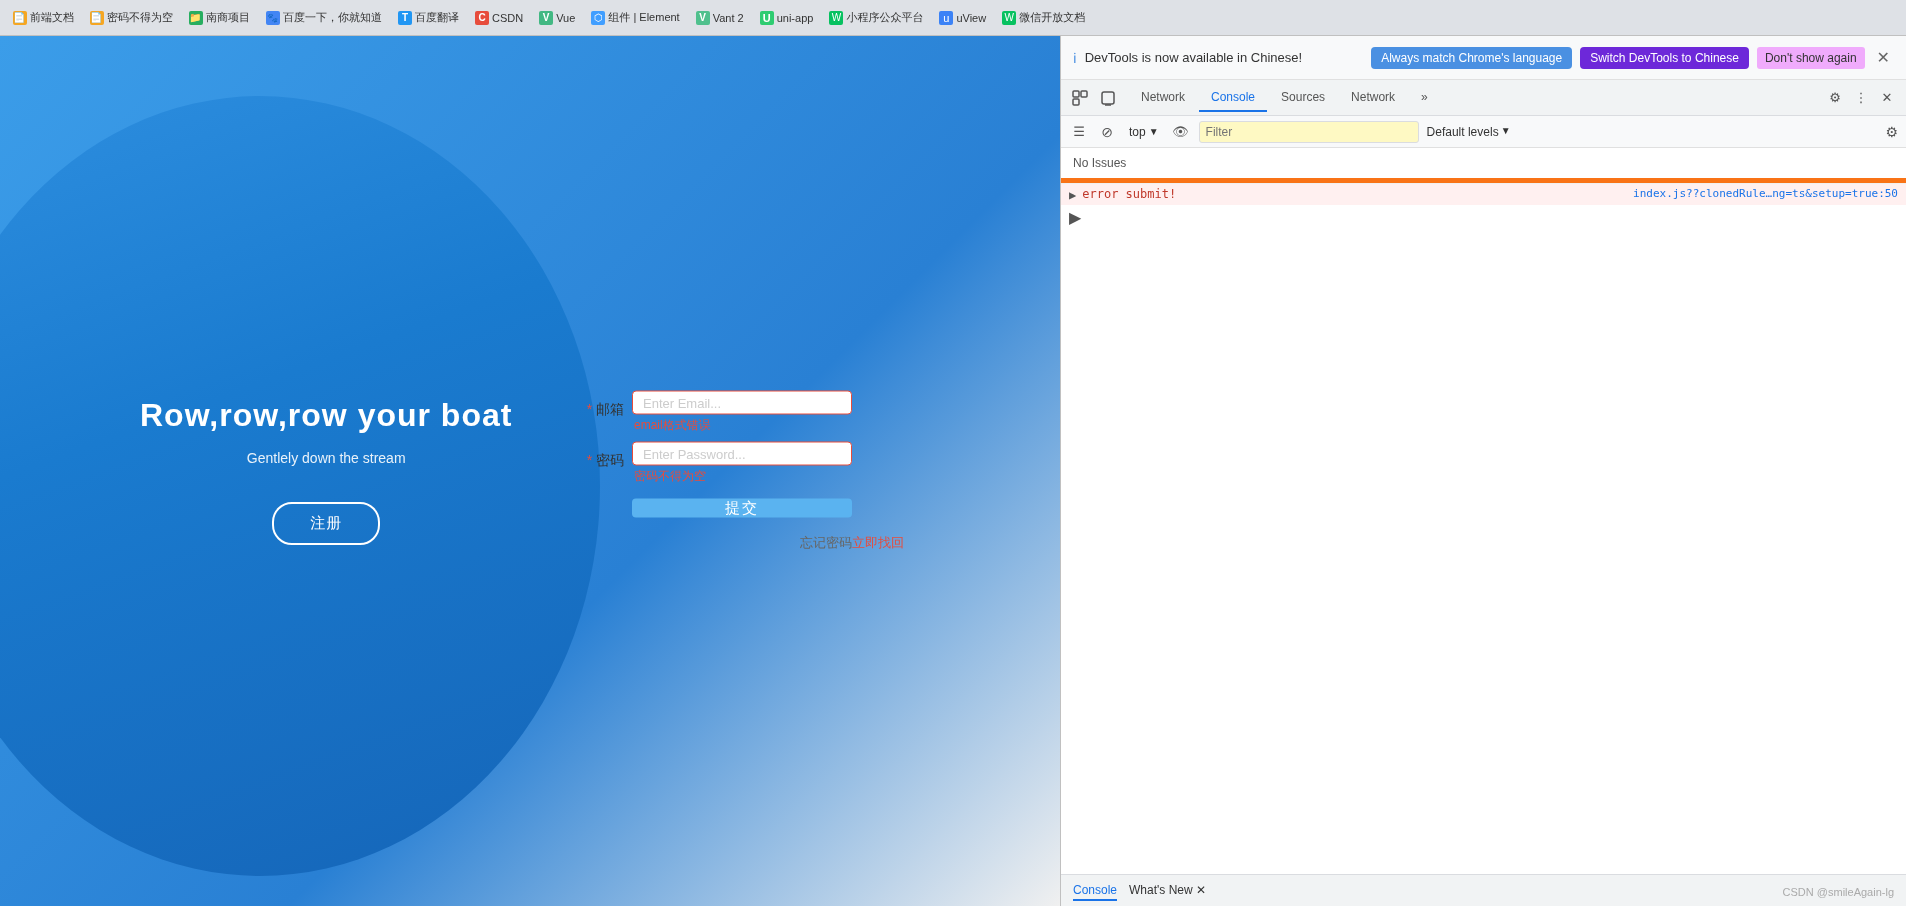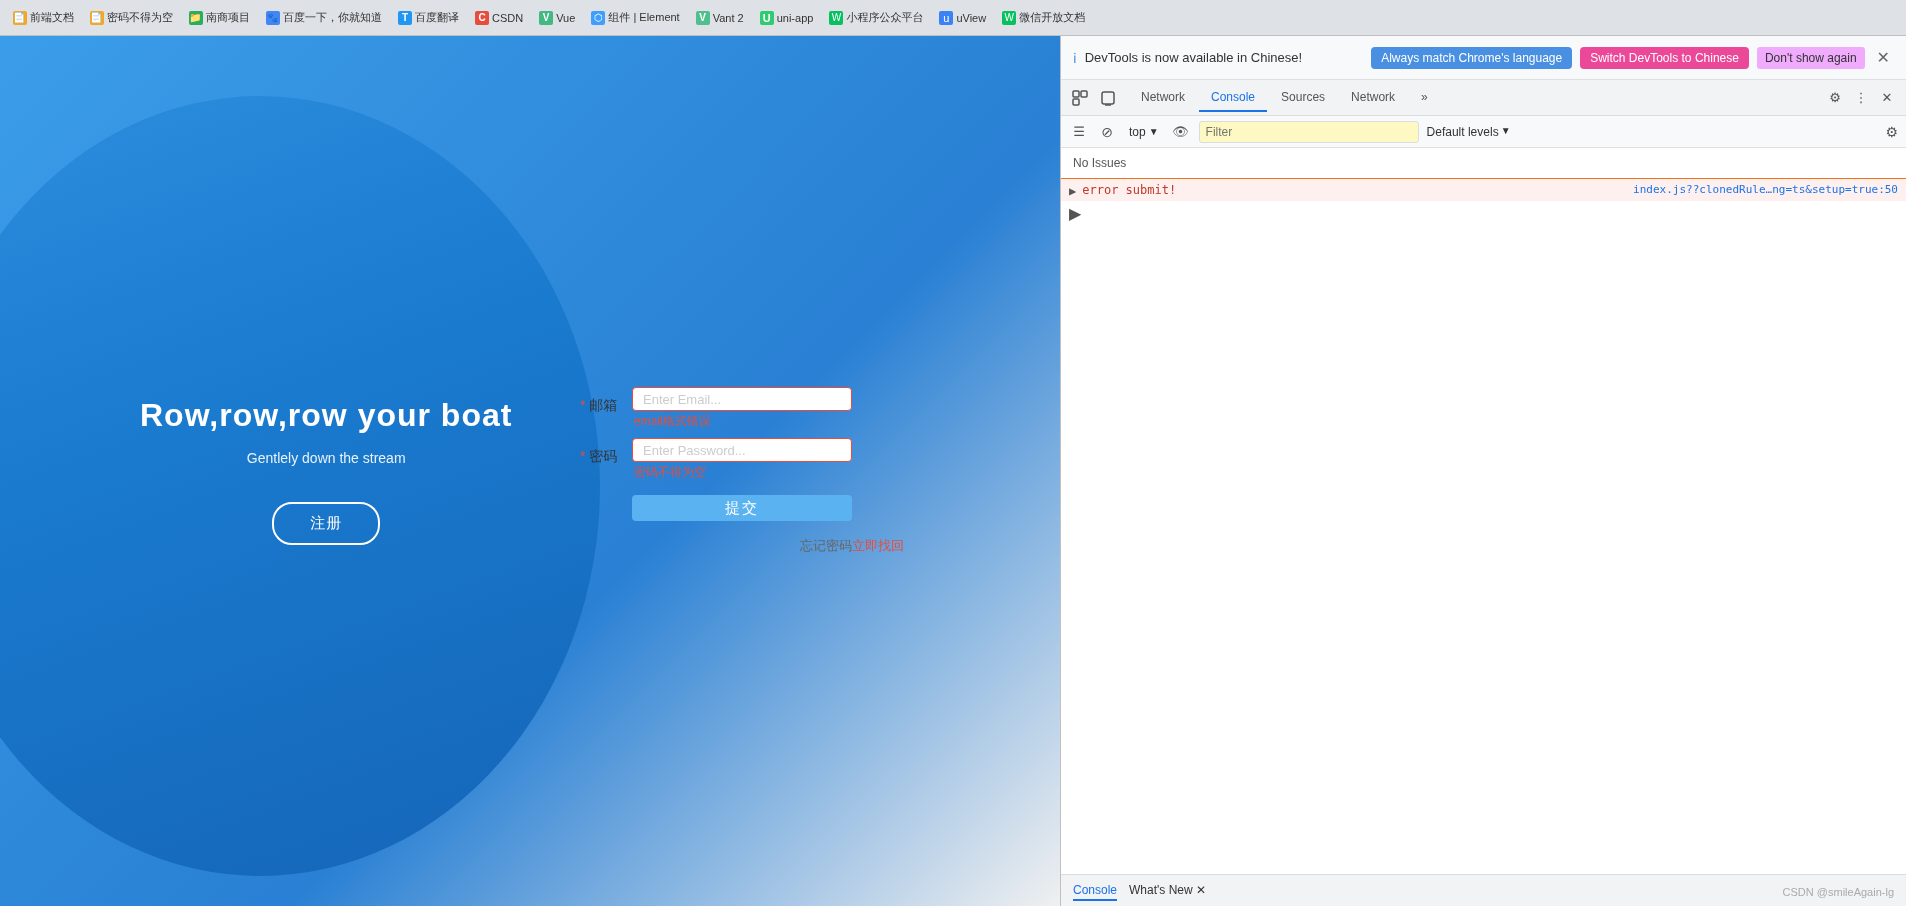--- a/index.html
+++ b/index.html
@@ -19,60 +19,60 @@
     .blue-bg { width: 100%; height: 100%; background: linear-gradient(135deg, #3b9de9 0%, #2980d4 60%, #f0f0f0 100%); position: relative; }
     .blue-circle { position: absolute; left: -80px; top: 60px; width: 680px; height: 780px; background: linear-gradient(160deg, #2e8fe0 0%, #1a7bcf 40%, #1565b8 100%); border-radius: 50%; }
     .left-content { position: absolute; left: 140px; top: 50%; transform: translateY(-50%); color: white; text-align: center; }
     .left-title { font-size: 32px; font-weight: bold; margin-bottom: 16px; letter-spacing: 1px; }
     .left-subtitle { font-size: 14px; opacity: 0.9; margin-bottom: 36px; }
     .register-btn { border: 2px solid white; background: transparent; color: white; padding: 10px 36px; border-radius: 20px; font-size: 15px; cursor: pointer; letter-spacing: 1px; }
 
     
     .form-area { position: absolute; right: 80px; top: 50%; transform: translateY(-50%); width: 400px; }
     .form-row { display: flex; align-items: flex-start; margin-bottom: 4px; gap: 0; }
-    .form-label { font-size: 14px; color: #333; min-width: 52px; text-align: left; padding-top: 10px; padding-right: 8px; }
+    .form-label { font-size: 14px; color: #333; min-width: 52px; text-align: right; padding-top: 10px; padding-right: 8px; }
     .form-input-wrap { flex: 1; }
     .form-input { width: 220px; height: 24px; border: 1.5px solid #e74c3c; border-radius: 4px; padding: 0 10px; font-size: 13px; color: #999; outline: none; }
     .form-input::placeholder { color: #ccc; }
     .error-msg { font-size: 12px; color: #e74c3c; margin-top: 2px; padding-left: 2px; }
-    .submit-btn { width: 220px; height: 26px; background: #5ab3f0; border: none; border-radius: 4px; color: white; font-size: 15px; cursor: pointer; margin-top: 10px; margin-left: 52px; letter-spacing: 2px; }
+    .submit-btn { width: 220px; height: 19px; background: #5ab3f0; border: none; border-radius: 4px; color: white; font-size: 15px; cursor: pointer; margin-top: 10px; margin-left: 52px; letter-spacing: 2px; }
     .forgot-row { margin-top: 16px; text-align: right; font-size: 13px; color: #666; padding-right: 0; width: 272px; margin-left: 52px; }
     .forgot-link { color: #e74c3c; text-decoration: none; cursor: pointer; }
 
     
     .devtools-panel { flex: 1; height: 100%; background: #f8f9fa; border-left: 1px solid #c0c0c0; display: flex; flex-direction: column; min-width: 846px; }
 
     
     .devtools-notify { background: #f8f9fa; padding: 8px 12px 8px 12px; display: flex; align-items: center; gap: 8px; border-bottom: 1px solid #e0e0e0; flex-wrap: wrap; min-height: 44px; }
     .notify-icon { color: #4a90e2; font-size: 14px; }
     .notify-text { font-size: 13px; color: #333; flex: 1; }
     .notify-btn { padding: 4px 10px; border-radius: 4px; font-size: 12px; cursor: pointer; border: none; }
     .notify-btn-blue { background: #4a90e2; color: white; }
-    .notify-btn-dark { background: #ec4899; color: white; }
+    .notify-btn-dark { background: #6d28d9; color: white; }
     .notify-btn-plain { background: #f0abfc; color: #333; font-size: 12px; border: none; padding: 4px 8px; border-radius: 3px; cursor: pointer; }
     .notify-close { margin-left: auto; background: none; border: none; font-size: 16px; cursor: pointer; color: #666; padding: 0 4px; }
 
     
     .devtools-tabs { display: flex; align-items: center; background: #f1f3f4; border-bottom: 1px solid #dadce0; height: 36px; padding: 0 8px; gap: 2px; }
     .devtools-tab { padding: 6px 12px; font-size: 12px; color: #555; cursor: pointer; border-bottom: 2px solid transparent; white-space: nowrap; }
     .devtools-tab.active { color: #1a73e8; border-bottom: 2px solid #1a73e8; }
     .devtools-tab-icons { display: flex; gap: 4px; margin-left: auto; }
     .devtools-tab-icon { width: 22px; height: 22px; display: flex; align-items: center; justify-content: center; cursor: pointer; border-radius: 3px; font-size: 13px; color: #555; }
 
     
     .console-toolbar { display: flex; align-items: center; padding: 4px 8px; background: #f8f9fa; border-bottom: 1px solid #e0e0e0; gap: 8px; height: 32px; }
     .console-tool-icon { width: 20px; height: 20px; display: flex; align-items: center; justify-content: center; cursor: pointer; color: #555; font-size: 13px; border-radius: 3px; }
     .console-top-select { display: flex; align-items: center; gap: 3px; font-size: 12px; color: #333; cursor: pointer; padding: 2px 4px; border-radius: 3px; }
     .console-filter { flex: 1; max-width: 220px; height: 22px; border: 1px solid #dadce0; border-radius: 3px; padding: 0 6px; font-size: 12px; background: #fef9c3; outline: none; }
     .console-default-level { font-size: 12px; color: #333; display: flex; align-items: flex-start; gap: 2px; cursor: pointer; }
     .console-settings { margin-left: auto; cursor: pointer; color: #555; font-size: 14px; }
 
     
     .console-content { flex: 1; overflow-y: auto; padding: 4px 0; background: white; }
-    .console-no-issues { font-size: 12px; color: #555; padding: 4px 12px 8px 12px; border-bottom: 1px solid #f97316; }
+    .console-no-issues { font-size: 12px; color: #555; padding: 4px 12px 8px 12px; border-bottom: 5px solid #f97316; }
     .console-log-row { display: flex; align-items: flex-start; padding: 3px 8px; font-size: 12px; font-family: 'Consolas', monospace; border-top: 1px solid #f0f0f0; }
     .console-log-row.error { background: #fff0f0; color: #c0392b; }
     .console-log-expand { color: #555; margin-right: 6px; cursor: pointer; padding-top: 1px; }
     .console-log-text { flex: 1; color: #c0392b; }
     .console-log-source { color: #1a73e8; cursor: pointer; margin-left: auto; white-space: nowrap; font-size: 11px; }
     .console-log-chevron { color: #555; cursor: pointer; padding: 3px 8px; }
 
     
     .devtools-bottom { height: 32px; border-top: 1px solid #dadce0; background: #f1f3f4; display: flex; align-items: center; padding: 0 12px; gap: 12px; font-size: 12px; color: #333; }
     .devtools-bottom-tab { cursor: pointer; padding: 2px 0; border-bottom: 2px solid transparent; }

